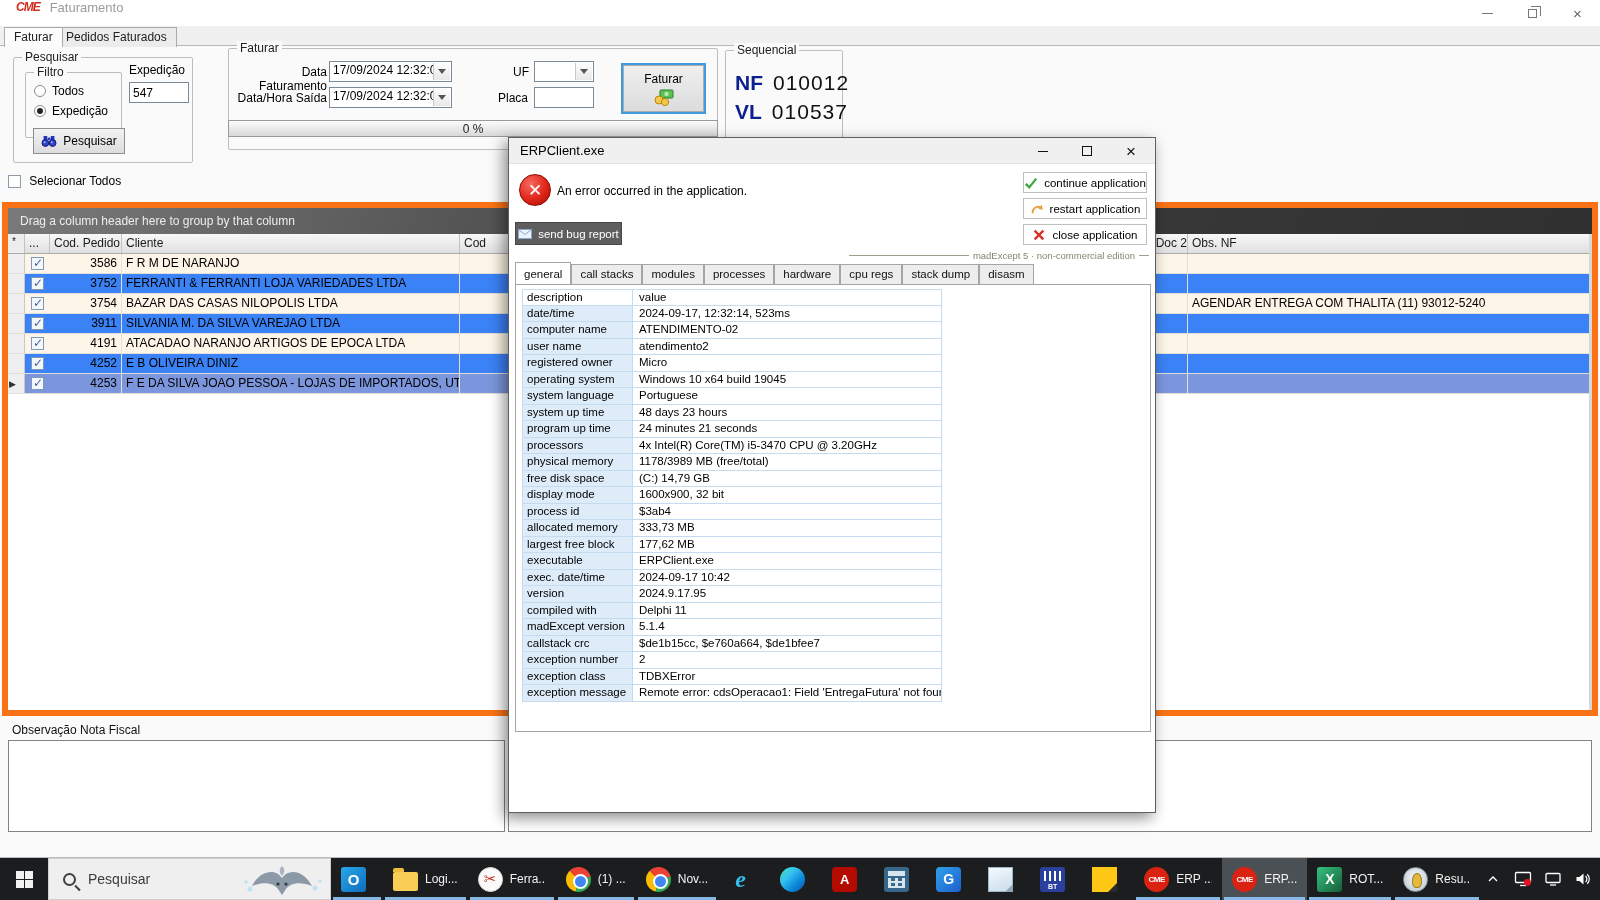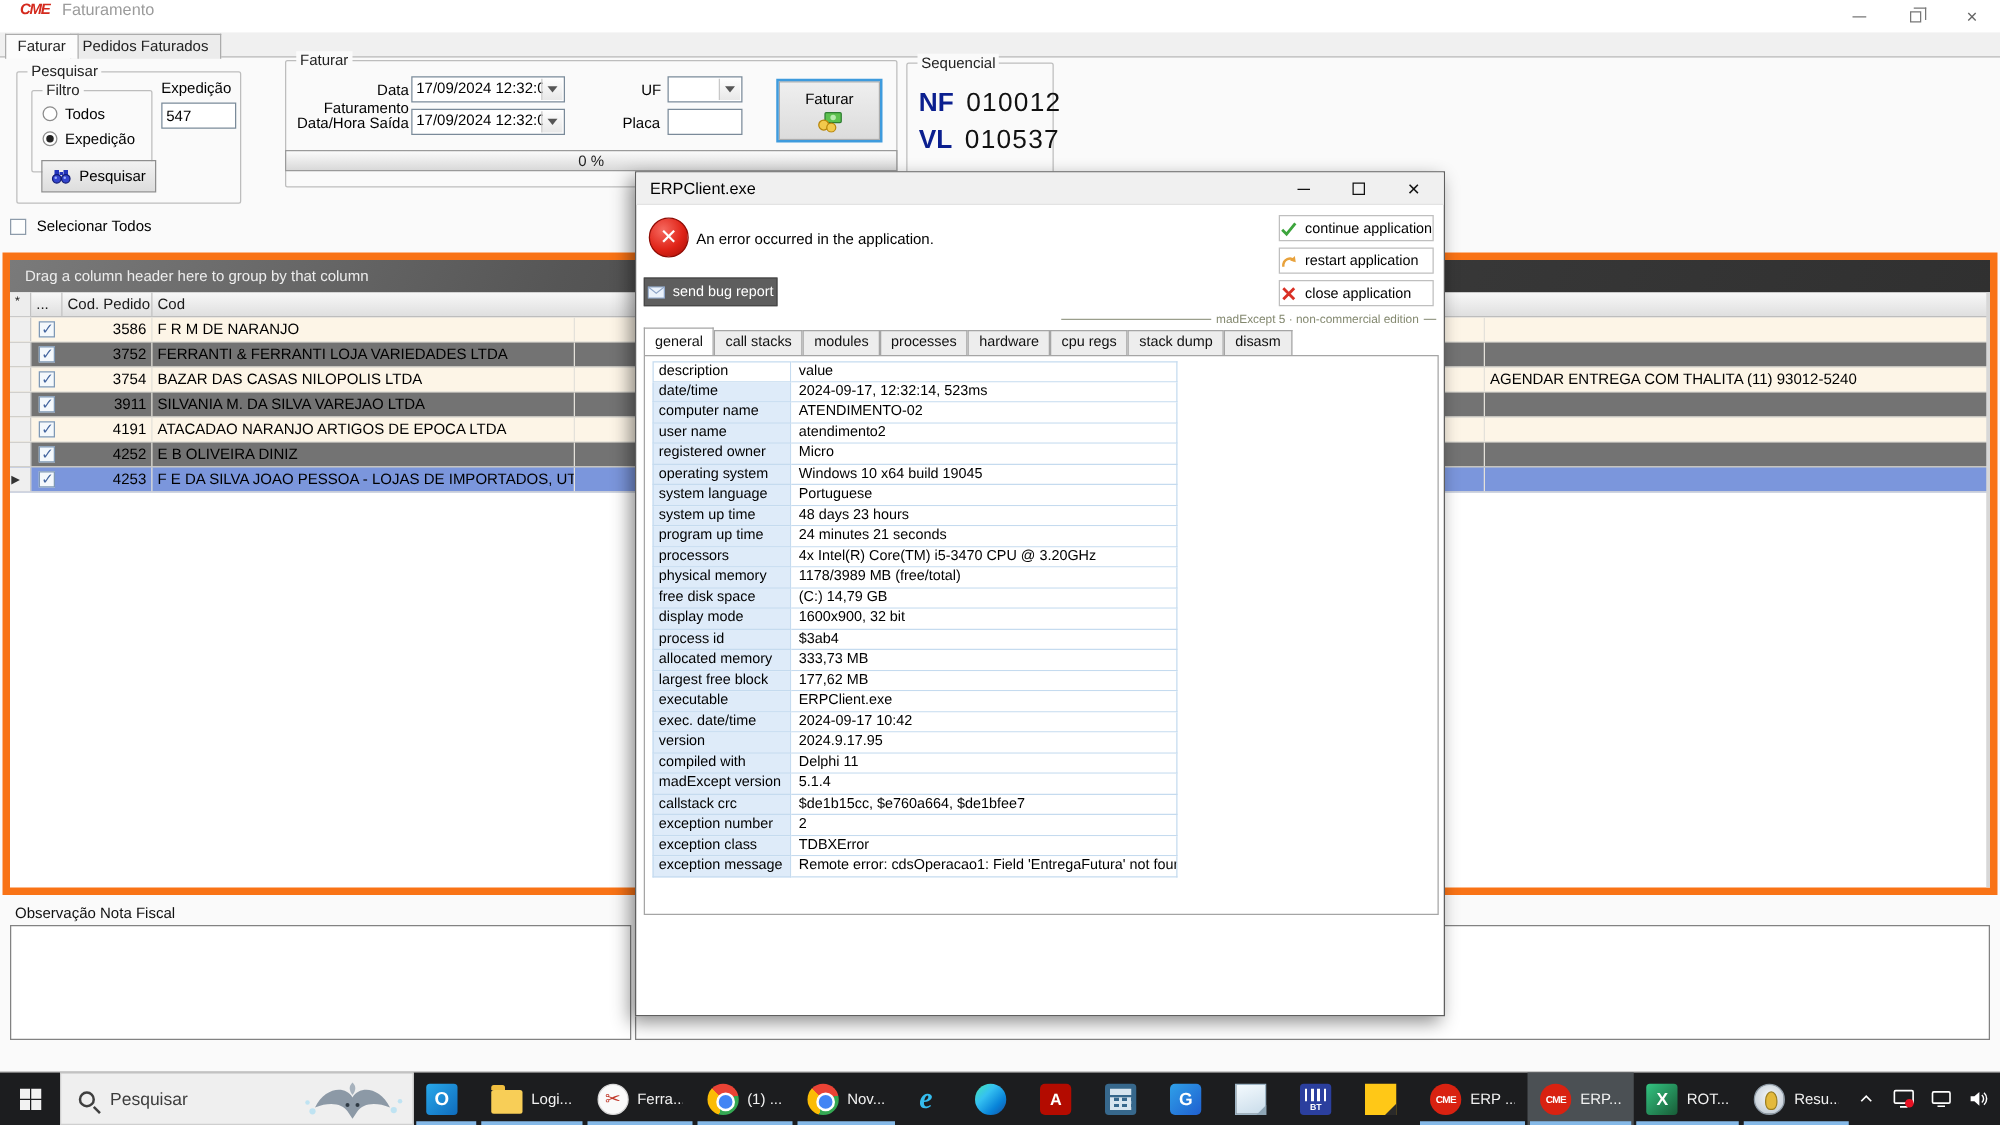--- a/index.html
+++ b/index.html
@@ -48,21 +48,21 @@
   .seq-val { font-size:21px; color:#111; letter-spacing:1px; }
 
   
   .grid-wrap { position:absolute; left:2px; top:202px; width:1596px; height:514px; background:#fff; border:6px solid #f97316; }
   .group-band { position:absolute; left:0; top:0; width:100%; height:26px; background:linear-gradient(115deg,#7A7A7A 0%,#565656 28%,#3C3C3C 55%,#303030 100%); color:#EDEDED; display:flex; align-items:center; padding-left:12px; }
   .grid-header { position:absolute; left:0; top:26px; width:100%; height:20px; background:linear-gradient(#F8F8F8,#DFDFDF); border-bottom:1px solid #ABABAB; display:flex; }
   .hcell { border-right:1px solid #C2C2C2; padding:2px 4px; color:#1A1A1A; overflow:hidden; white-space:nowrap; }
   .grid-rows { position:absolute; left:0; top:46px; width:100%; }
   .grow { display:flex; height:20px; border-bottom:1px solid #E2DFD8; }
   .grow.cream { background:#FDF5E7; }
-  .grow.alt { background:#737373; }
+  .grow.alt { background:#3b82f6; }
   .grow.selected { background:#7B96DC; }
   .gcell { padding:2px 4px; overflow:hidden; white-space:nowrap; border-right:1px solid #E4E1DA; }
   .c-ind { width:17px; border-right:1px solid #C8C8C8; background:#EFEFEF; padding:2px 1px; font-size:9px; color:#333; flex:none; display:flex; align-items:center; }
   .grow.selected .c-ind { background:#EFEFEF; }
   .c-chk { width:25px; flex:none; display:flex; align-items:center; justify-content:center; }
   .c-cod { width:72px; flex:none; text-align:right; }
   .c-cli { width:338px; flex:none; }
   .c-mid { width:663px; flex:none; }
   .c-nd2 { width:65px; flex:none; }
   .c-obs { flex:1; }
@@ -79,21 +79,21 @@
   .dlg-ctrls { position:absolute; right:2px; top:0; height:26px; display:flex; }
   .dlg-ctrl { width:44px; height:26px; display:flex; align-items:center; justify-content:center; color:#111; }
   .dglyph-min { width:10px; height:1px; background:#111; }
   .dglyph-max { width:10px; height:10px; border:1px solid #111; }
   .dglyph-close { font-size:17px; color:#111; line-height:1; }
 
   .error-icon { position:absolute; left:10px; top:36px; width:32px; height:32px; border-radius:50%; background:radial-gradient(circle at 35% 30%,#F66A60,#E02418 55%,#A50E05); border:1px solid #8F0B04; display:flex; align-items:center; justify-content:center; color:#fff; font-weight:bold; font-size:17px; }
   .err-msg { position:absolute; left:48px; top:46px; font-size:12px; color:#000; }
 
   .dlg-actions { position:absolute; right:8px; top:34px; display:flex; flex-direction:column; gap:5px; }
-  .dlg-act { width:124px; height:21px; background:#FFFFFF; border:1px solid #BFBFBF; display:flex; align-items:center; justify-content:flex-start; gap:6px; font-size:11.5px; color:#000; }
+  .dlg-act { width:124px; height:21px; background:#FFFFFF; border:1px solid #BFBFBF; display:flex; align-items:center; justify-content:center; gap:6px; font-size:11.5px; color:#000; }
   .dlg-act svg { flex:none; }
 
   .bug-btn { position:absolute; left:6px; top:84px; width:107px; height:23px; background:#5E5E5E; border:1px solid #474747; color:#fff; display:flex; align-items:center; justify-content:center; gap:6px; font-size:11.5px; }
 
   .madexcept { position:absolute; right:6px; top:112px; display:flex; align-items:center; gap:4px; color:#83886F; font-size:9.5px; width:300px; }
   .mx-rule { flex:1; height:1px; background:#9A9E8C; }
   .mx-rule.short { flex:none; width:10px; }
 
   .dlg-tabs { position:absolute; left:6px; top:124px; height:22px; display:flex; align-items:flex-end; }
   .dtab { height:20px; padding:0 8px; line-height:19px; background:#EDEDED; border:1px solid #A5A5A5; border-bottom:none; margin-right:0; font-size:11.5px; color:#111; }
@@ -267,20 +267,21 @@
   </div>
 
   <div class="grid-wrap">
     <div class="group-band">
         <span>Drag a column header here to group by that column</span>
       </div>
     <div class="grid-header">
       <div class="hcell" style="width:17px; flex:none; background:#EDEDED; font-size:10px;">*</div>
       <div class="hcell" style="width:25px; flex:none;">...</div>
       <div class="hcell" style="width:72px; flex:none;">Cod. Pedido</div>
+      <div class="hcell" style="width:338px; flex:none;">Cliente</div>
       <div class="hcell" style="width:663px; flex:none;">Cod</div>
       <div class="hcell" style="width:65px; flex:none;">Num Doc 2</div>
       <div class="hcell" style="flex:1; border-right:none;">Obs. NF</div>
     </div>
     <div class="grid-rows">
 
         <div class="grow cream">
           <div class="c-ind"></div>
           <div class="c-chk">
             <span class="cbx on"></span>

